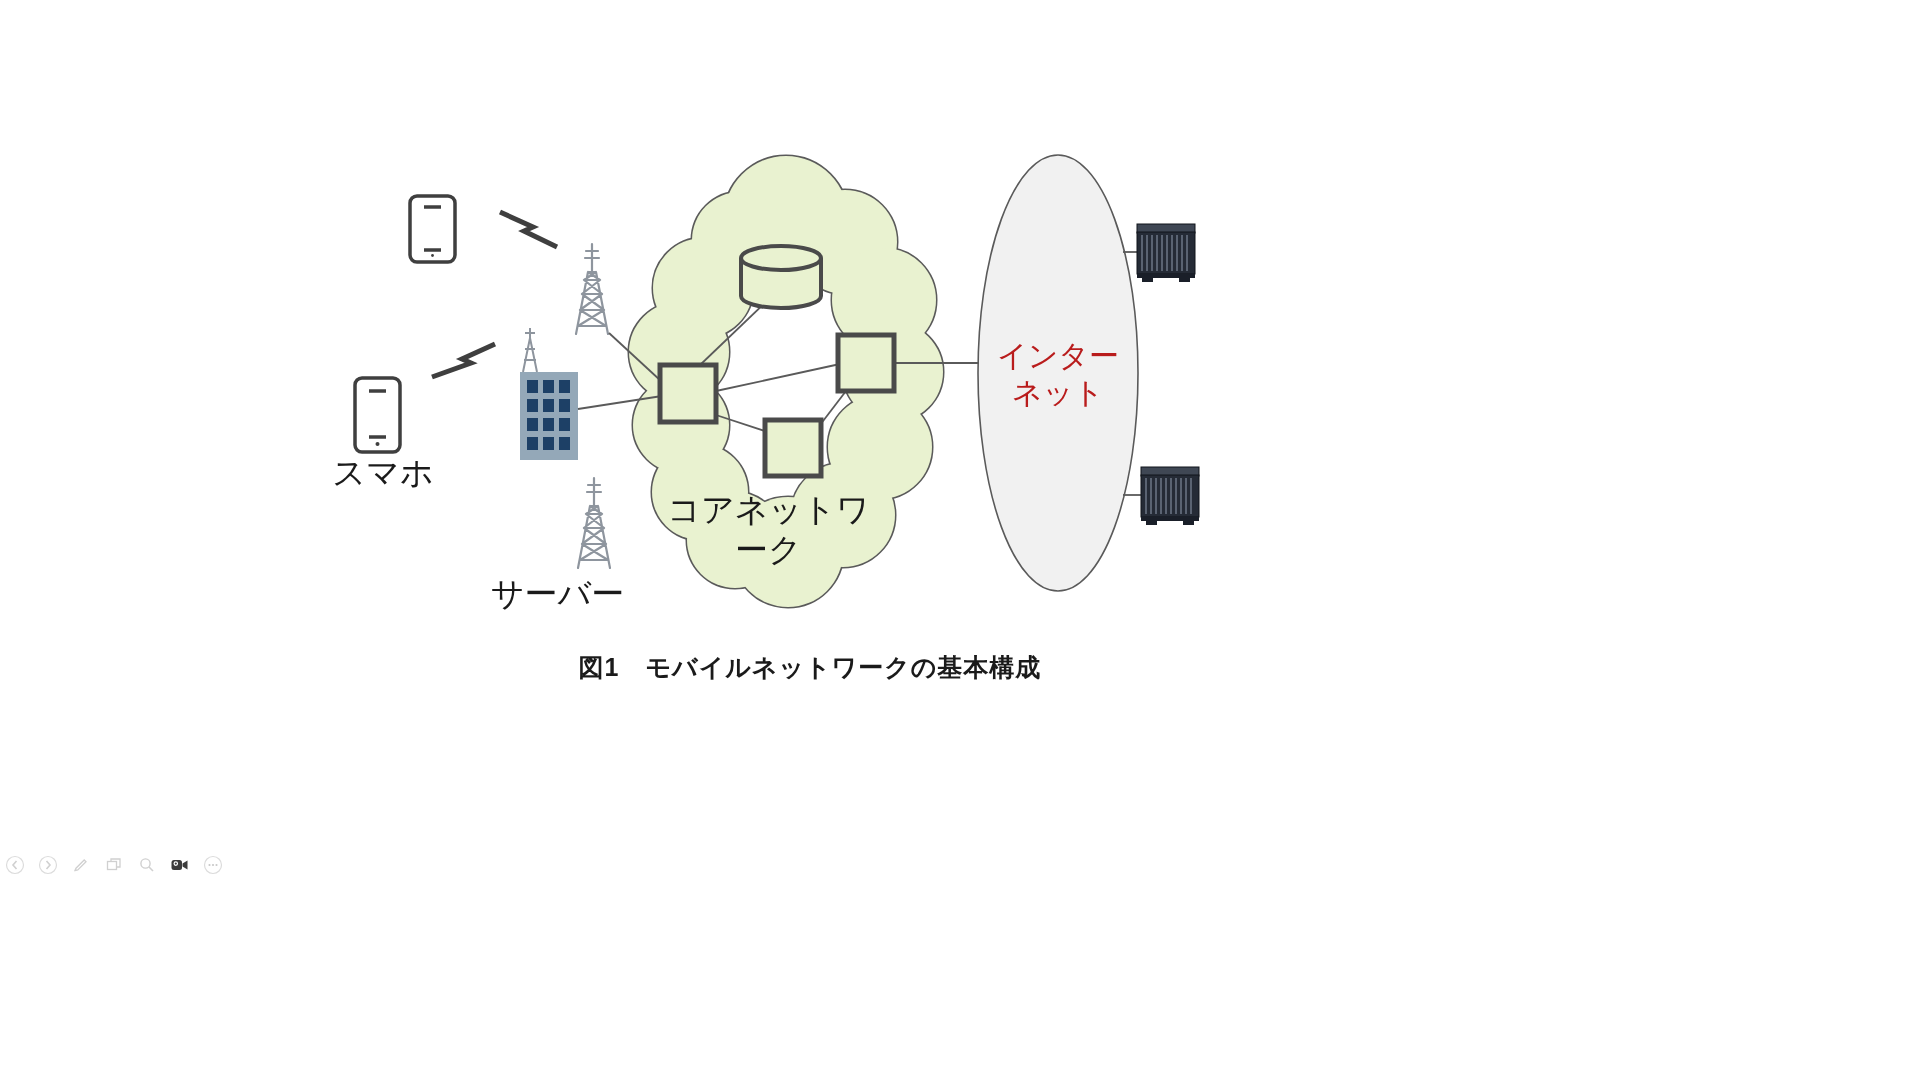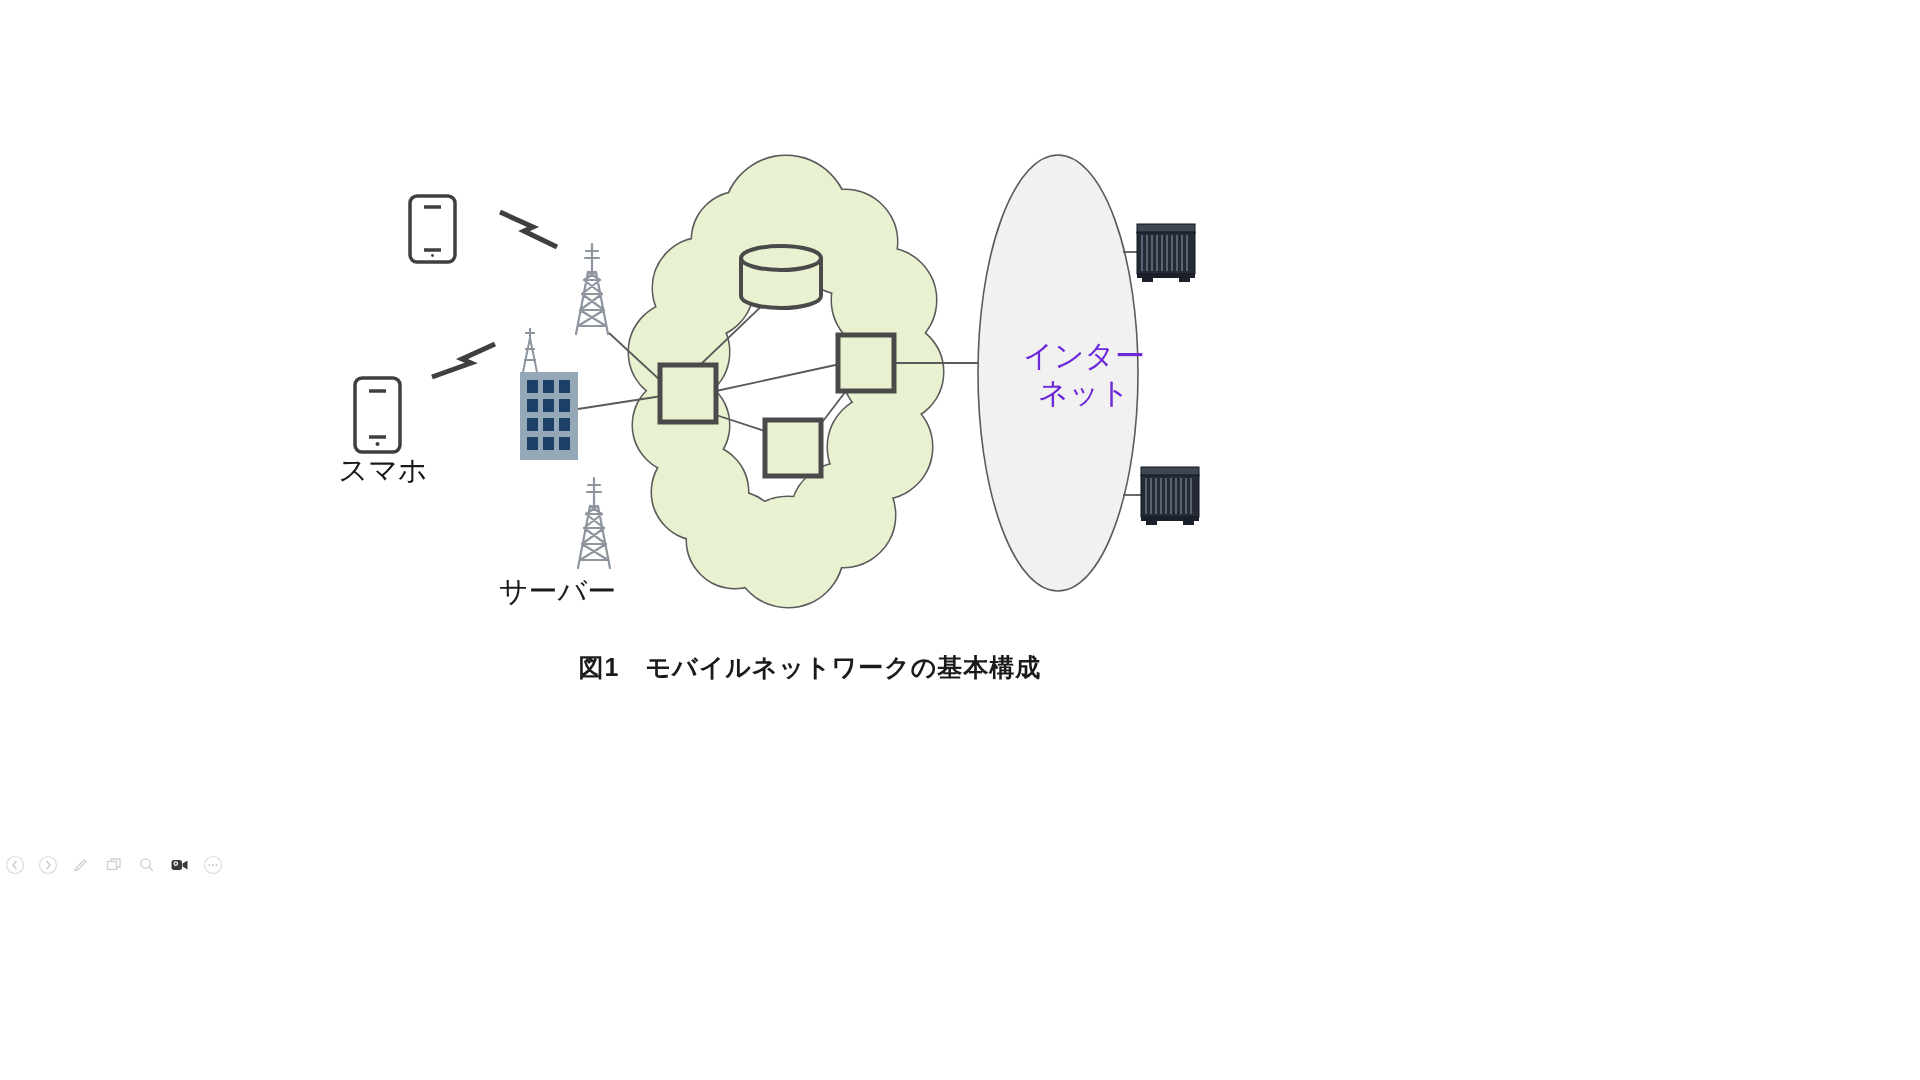--- a/index.html
+++ b/index.html
@@ -1,22 +1,22 @@
 <!DOCTYPE html>
 <html><head>
 <meta charset="utf-8">
 <style>
   html,body{margin:0;padding:0;background:#fff;}
   #screen{position:relative;width:1920px;height:1080px;background:#ffffff;overflow:hidden;
           font-family:"Liberation Sans","DejaVu Sans",sans-serif;color:#1a1a1a;}
   .label{position:absolute;text-align:center;line-height:1.22;}
-  .lbl-sm{font-size:29px;}
+  .lbl-sm{font-size:33px;}
   .lbl-md{font-size:30px;}
   .caption{font-size:25px;font-weight:600;letter-spacing:1px;}
-  .gray-text{color:#6d28d9;padding-left:26px;}
+  .gray-text{color:#b91c1c;}
   .two-line span{display:block;}
   .toolbar{position:absolute;left:4px;top:854px;display:flex;gap:11px;align-items:center;}
   .tb-btn{width:22px;height:22px;border:none;background:transparent;padding:0;margin:0;cursor:pointer;
           display:flex;align-items:center;justify-content:center;}
 </style>
 </head>
 <body>
 
 <div id="screen">
 
@@ -145,20 +145,21 @@
       </g>
     <g transform="translate(1141,467)">
         <use href="#serverShape"></use>
       </g>
   </svg>
 
   <div class="label lbl-sm" style="left:318px;top:453px;width:130px;">スマホ</div>
 
   <div class="label lbl-sm" style="left:470px;top:574px;width:175px;">サーバー</div>
 
+  <div class="label lbl-sm" style="left:656px;top:490px;width:225px;">コアネットワーク</div>
 
   <div class="label lbl-md gray-text two-line" style="left:980px;top:338px;width:156px;">
     <span>インター</span>
     <span>ネット</span>
   </div>
 
 
   <div class="label caption" style="left:400px;top:652px;width:820px;">図1　モバイルネットワークの基本構成</div>
 
   <div class="toolbar">

